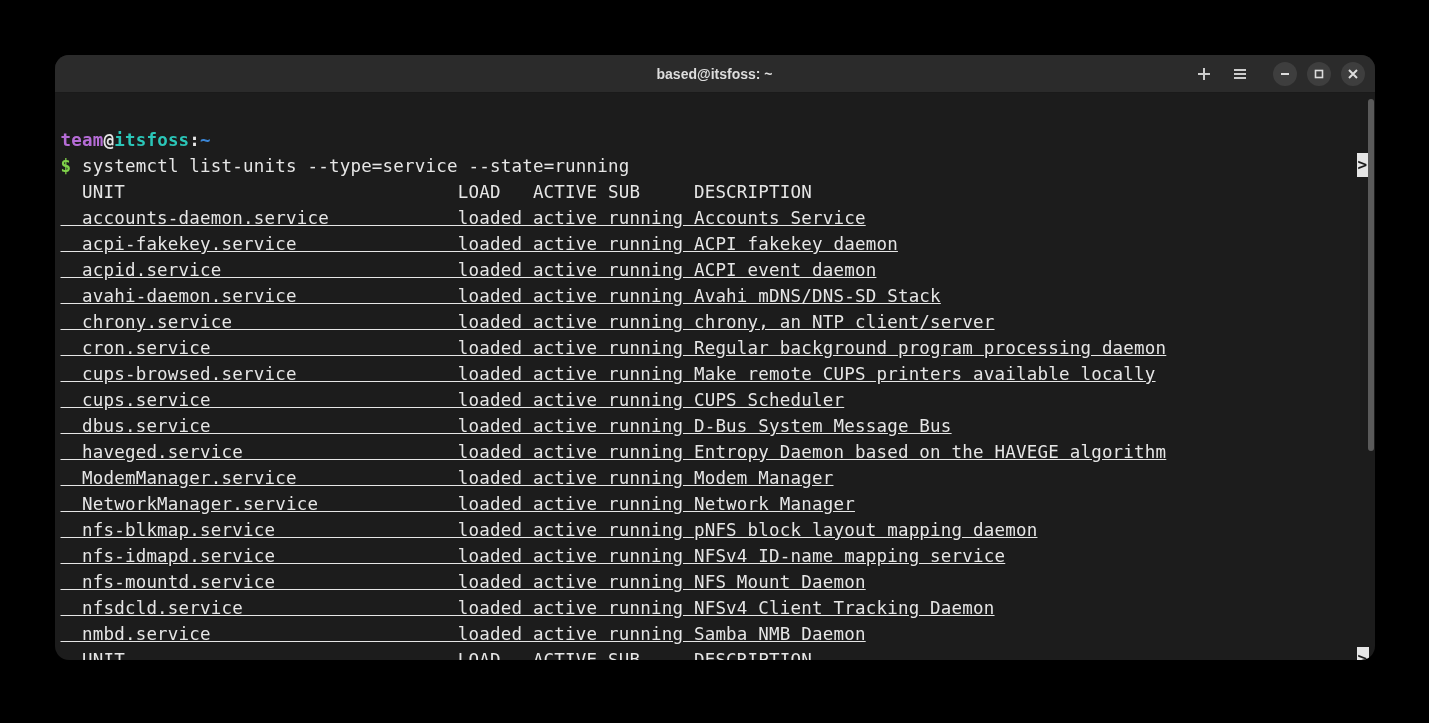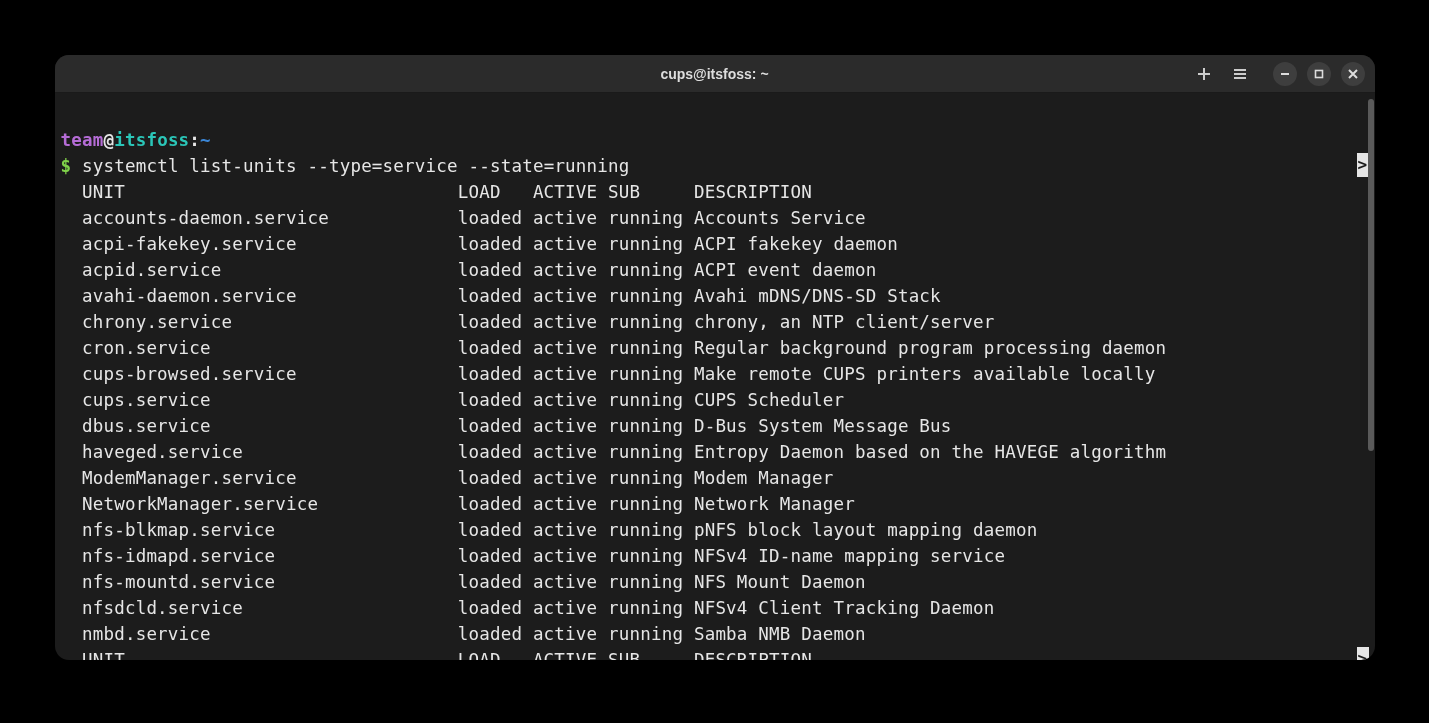--- a/index.html
+++ b/index.html
@@ -106,21 +106,21 @@
       color: #1c1c1c;
       width: 12px;
       height: 24px;
       display: inline-flex;
       align-items: center;
       justify-content: center;
       font-weight: 700;
       font-size: 16px;
     }
     #rows { display: block; }
-    .row { display: block; }
+    .row { display: block; text-decoration: underline; }
     .scrollbar {
       position: absolute;
       right: 0;
       top: 38px;
       bottom: 0;
       width: 8px;
       background: transparent;
     }
     .scrollthumb {
       position: absolute;
@@ -131,21 +131,21 @@
       background: #5a5a5a;
       border-radius: 4px;
     }
   </style>
 </head>
 <body>
 
 <div class="terminal-window">
 
   <div class="titlebar">
-    <span class="title-text">cups@itsfoss: ~</span>
+    <span class="title-text">based@itsfoss: ~</span>
     <div class="titlebar-right">
       <span class="tb-icon">
         <svg viewBox="0 0 16 16" fill="none" stroke="currentColor" stroke-width="2">
             <path d="M8 2v12M2 8h12"></path>
           </svg>
       </span>
       <span class="tb-icon">
         <svg viewBox="0 0 16 16" fill="none" stroke="currentColor" stroke-width="2">
             <path d="M2 4h12M2 8h12M2 12h12"></path>
           </svg>

